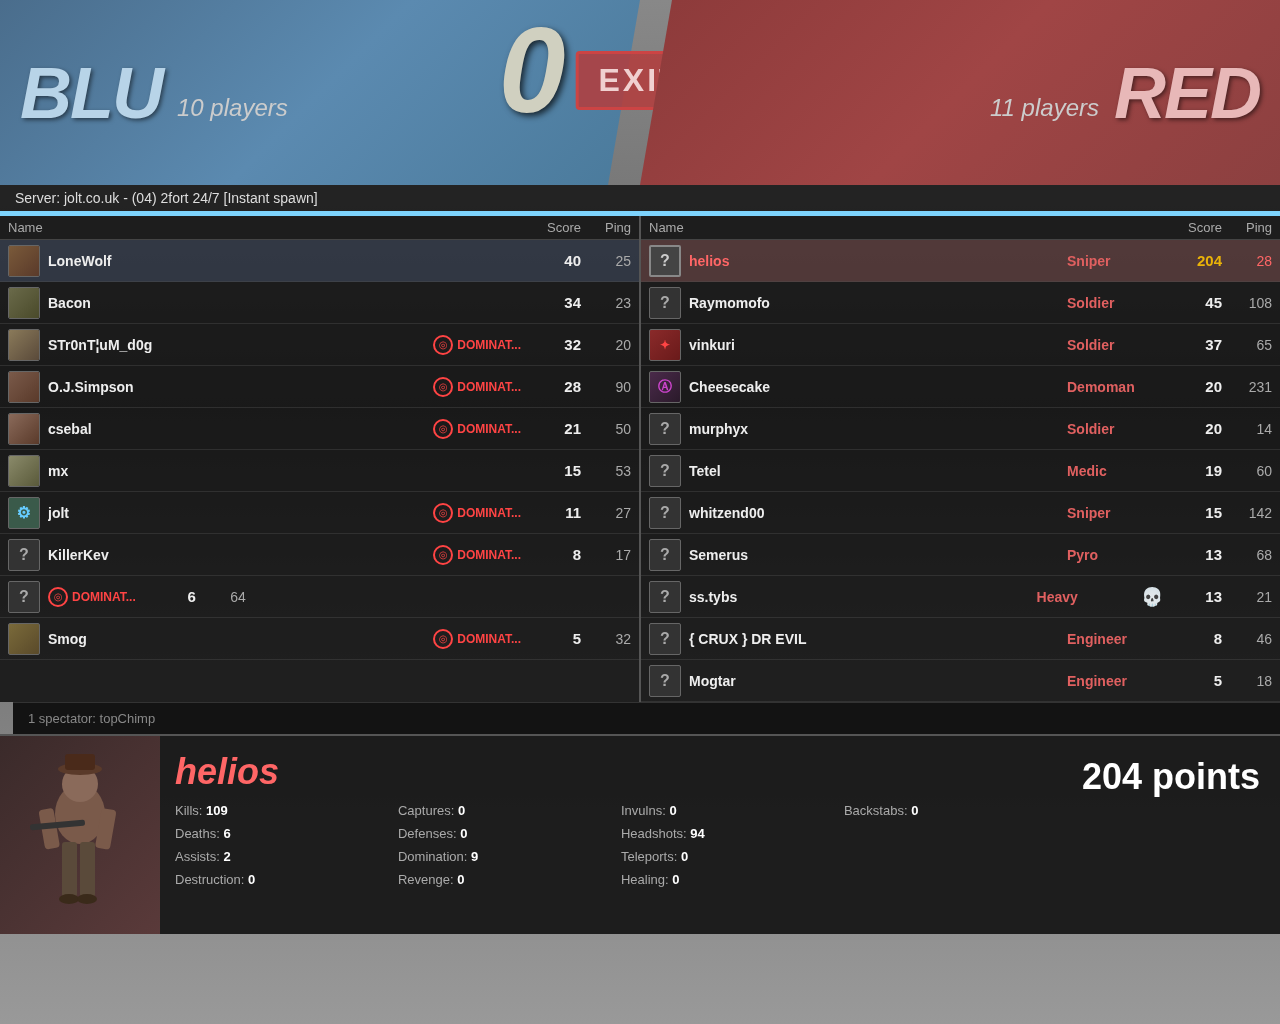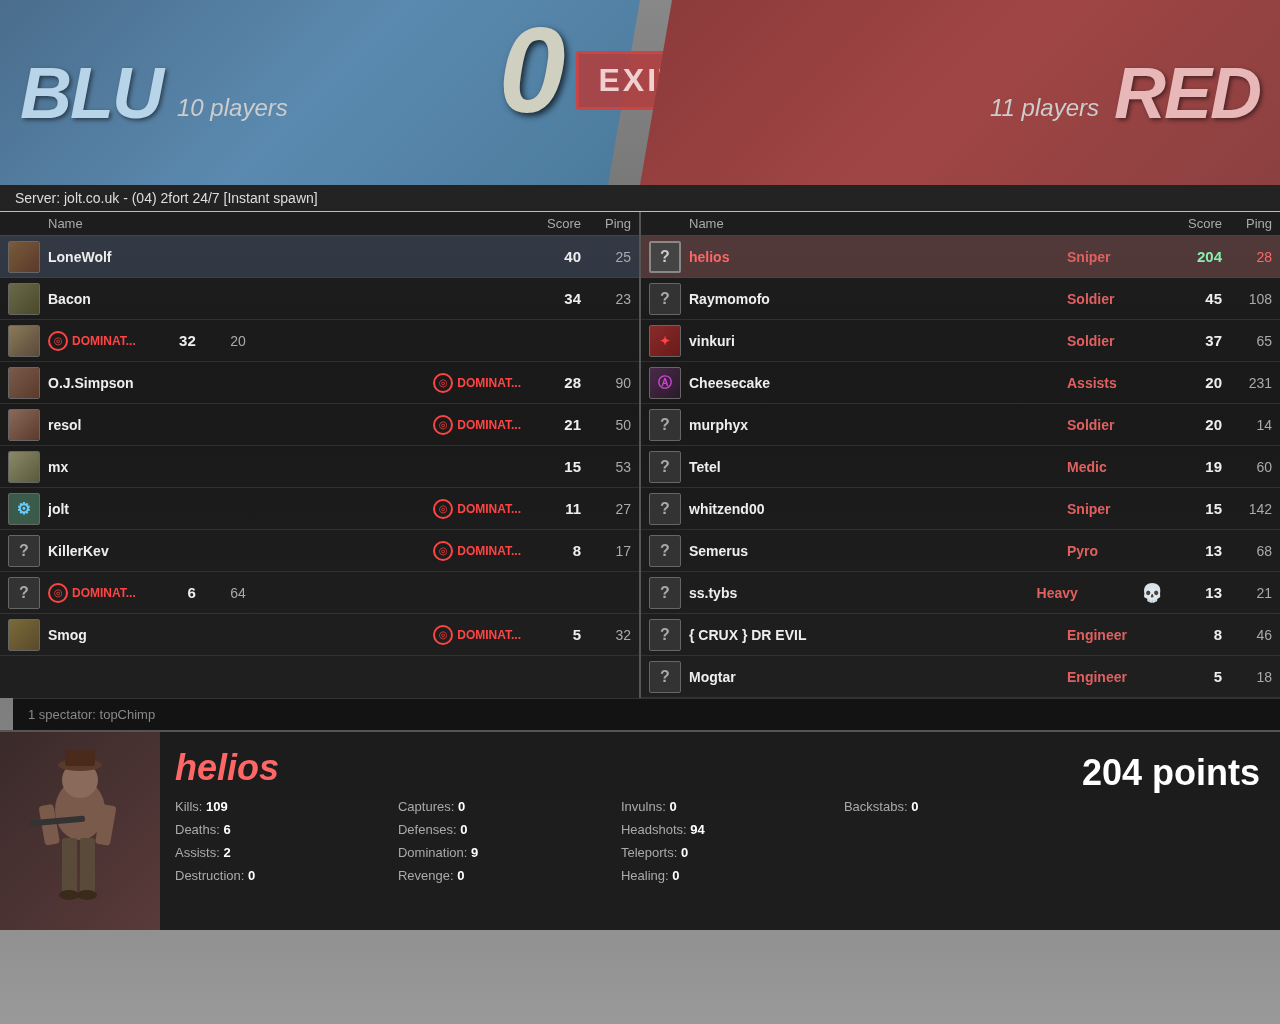--- a/index.html
+++ b/index.html
@@ -127,21 +127,21 @@
       border-radius: 4px;
       margin-top: 20px;
     }
 
     
     .server-info {
       background: rgba(20, 20, 20, 0.85);
       color: #ddd;
       font-size: 14px;
       padding: 5px 15px;
-      border-bottom: 1px solid #7dd3fc;
+      border-bottom: 5px solid #7dd3fc;
     }
 
     
     .main-area {
       display: flex;
       background: rgba(0, 0, 0, 0.75);
       min-height: 480px;
     }
 
     .team-section {
@@ -157,21 +157,21 @@
     
     .col-header {
       display: flex;
       align-items: center;
       padding: 4px 8px;
       color: #aaa;
       font-size: 13px;
       border-bottom: 1px solid #444;
     }
 
-    .col-header .name-col { flex: 1; margin-left: 40px; }
+    .col-header .name-col { flex: 1; }
     .col-header .score-col { width: 60px; text-align: right; }
     .col-header .ping-col { width: 50px; text-align: right; }
 
     
     .player-row {
       display: flex;
       align-items: center;
       padding: 4px 8px;
       border-bottom: 1px solid rgba(80,80,80,0.4);
       height: 42px;
@@ -402,20 +402,21 @@
         </div>
         <span class="player-name">Bacon</span>
         <span class="player-score">34</span>
         <span class="player-ping">23</span>
       </div>
 
       <div class="player-row">
         <div class="avatar avatar-color-3">
           <div style="width:100%;height:100%;background:linear-gradient(135deg,#8a7a5a,#5a4a3a);"></div>
         </div>
+        <span class="player-name">STr0nT¦uM_d0g</span>
         <div class="domination-badge">
           <div class="dom-icon">◎</div>
           <span class="dom-text">DOMINAT...</span>
         </div>
         <span class="player-score">32</span>
         <span class="player-ping">20</span>
       </div>
 
       <div class="player-row">
         <div class="avatar avatar-color-4">
@@ -427,21 +428,21 @@
           <span class="dom-text">DOMINAT...</span>
         </div>
         <span class="player-score">28</span>
         <span class="player-ping">90</span>
       </div>
 
       <div class="player-row">
         <div class="avatar avatar-color-5">
           <div style="width:100%;height:100%;background:linear-gradient(135deg,#8a6a5a,#5a3a2a);"></div>
         </div>
-        <span class="player-name">resol</span>
+        <span class="player-name">csebal</span>
         <div class="domination-badge">
           <div class="dom-icon">◎</div>
           <span class="dom-text">DOMINAT...</span>
         </div>
         <span class="player-score">21</span>
         <span class="player-ping">50</span>
       </div>
 
       <div class="player-row">
         <div class="avatar avatar-color-6">
@@ -511,21 +512,21 @@
         <span class="score-col">Score</span>
         <span class="ping-col">Ping</span>
       </div>
 
       <div class="red-row highlighted-red">
         <div class="avatar" style="background:#444;border:2px solid #888;">
           <span style="color:#ccc;font-weight:bold;font-size:16px;">?</span>
         </div>
         <span class="player-name" style="color:#ff6666;">helios</span>
         <span class="class-name">Sniper</span>
-        <span class="player-score" style="color:#86efac;">204</span>
+        <span class="player-score" style="color:#eab308;">204</span>
         <span class="player-ping" style="color:#ff6666;">28</span>
       </div>
 
       <div class="red-row">
         <div class="avatar" style="background:#333;">
           <span style="color:#aaa;font-weight:bold;font-size:16px;">?</span>
         </div>
         <span class="player-name">Raymomofo</span>
         <span class="class-name">Soldier</span>
         <span class="player-score">45</span>
@@ -540,21 +541,21 @@
         <span class="class-name">Soldier</span>
         <span class="player-score">37</span>
         <span class="player-ping">65</span>
       </div>
 
       <div class="red-row">
         <div class="avatar" style="background:linear-gradient(135deg,#4a2a4a,#2a1a2a);">
           <span style="color:#cc44cc;font-size:14px;">Ⓐ</span>
         </div>
         <span class="player-name">Cheesecake</span>
-        <span class="class-name">Assists</span>
+        <span class="class-name">Demoman</span>
         <span class="player-score">20</span>
         <span class="player-ping">231</span>
       </div>
 
       <div class="red-row">
         <div class="avatar" style="background:#333;">
           <span style="color:#aaa;font-weight:bold;font-size:16px;">?</span>
         </div>
         <span class="player-name">murphyx</span>
         <span class="class-name">Soldier</span>

